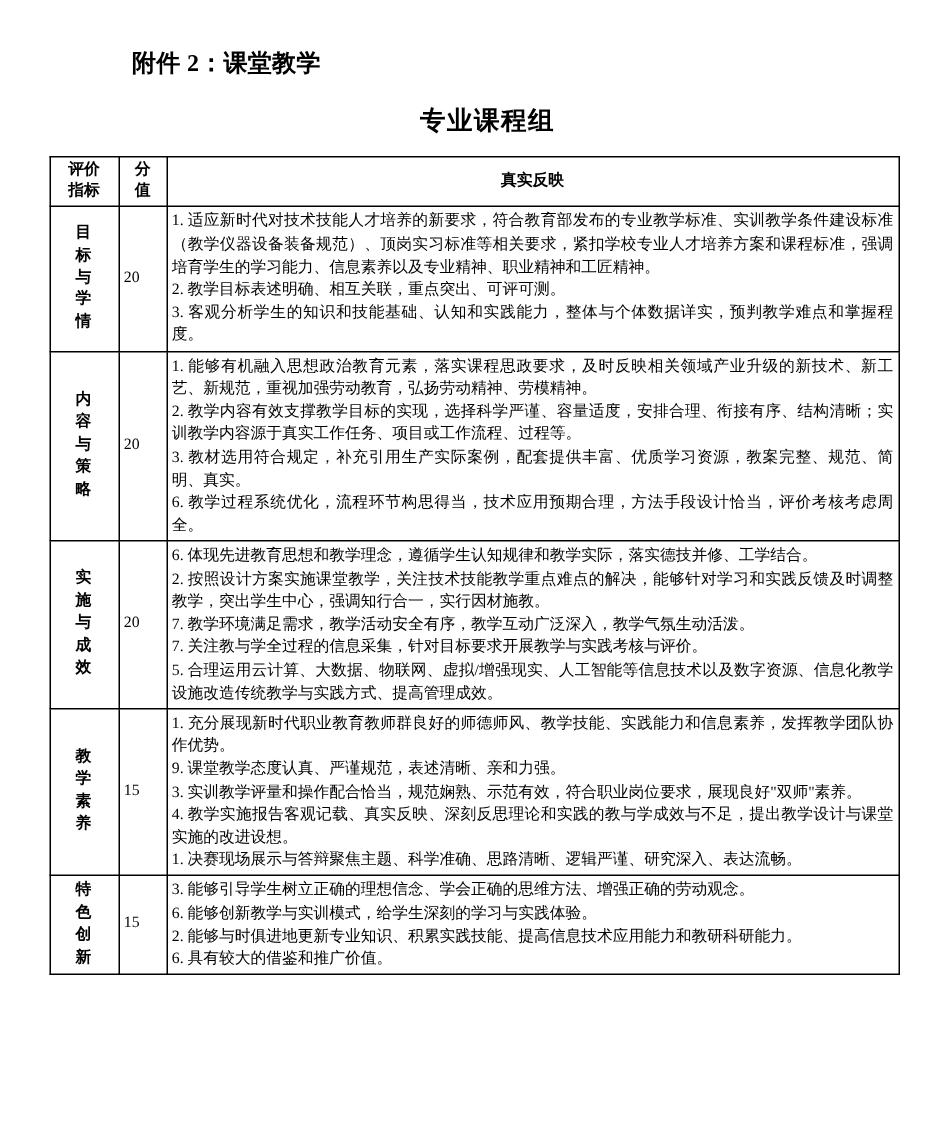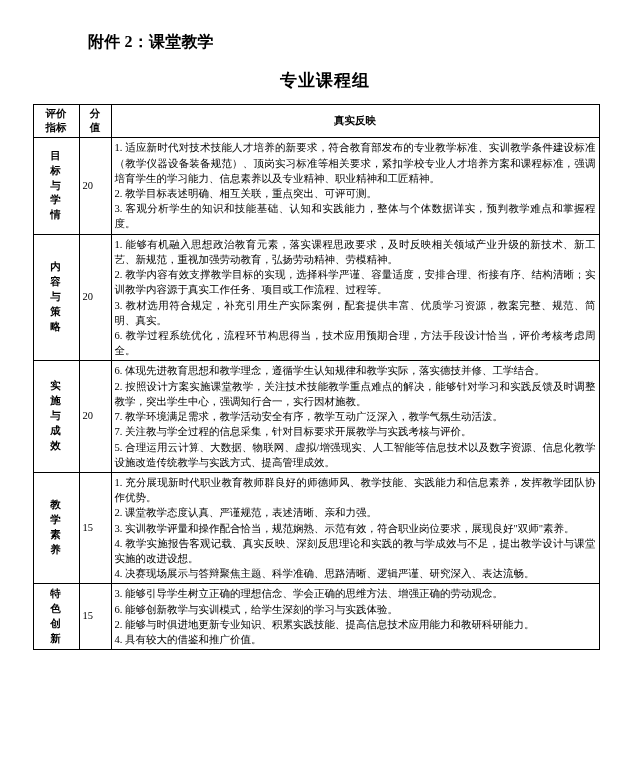--- a/index.html
+++ b/index.html
@@ -178,39 +178,39 @@
       <tr>
         <td class="idx">
           <span class="stack">教</span>
           <span class="stack">学</span>
           <span class="stack">素</span>
           <span class="stack">养</span>
         </td>
         <td class="score">15</td>
         <td class="detail">
           <p>1. 充分展现新时代职业教育教师群良好的师德师风、教学技能、实践能力和信息素养，发挥教学团队协作优势。</p>
-          <p>2. 课堂教学态度认真、严谨规范，表述清晰、亲和力强。</p>
+          <p>9. 课堂教学态度认真、严谨规范，表述清晰、亲和力强。</p>
           <p>3. 实训教学评量和操作配合恰当，规范娴熟、示范有效，符合职业岗位要求，展现良好"双师"素养。</p>
           <p>4. 教学实施报告客观记载、真实反映、深刻反思理论和实践的教与学成效与不足，提出教学设计与课堂实施的改进设想。</p>
-          <p>4. 决赛现场展示与答辩聚焦主题、科学准确、思路清晰、逻辑严谨、研究深入、表达流畅。</p>
+          <p>1. 决赛现场展示与答辩聚焦主题、科学准确、思路清晰、逻辑严谨、研究深入、表达流畅。</p>
         </td>
       </tr>
 
       <tr>
         <td class="idx">
           <span class="stack">特</span>
           <span class="stack">色</span>
           <span class="stack">创</span>
           <span class="stack">新</span>
         </td>
         <td class="score">15</td>
         <td class="detail">
           <p>3. 能够引导学生树立正确的理想信念、学会正确的思维方法、增强正确的劳动观念。</p>
           <p>6. 能够创新教学与实训模式，给学生深刻的学习与实践体验。</p>
           <p>2. 能够与时俱进地更新专业知识、积累实践技能、提高信息技术应用能力和教研科研能力。</p>
-          <p>4. 具有较大的借鉴和推广价值。</p>
+          <p>6. 具有较大的借鉴和推广价值。</p>
         </td>
       </tr>
 
     </tbody>
   </table>
 
 </div>
 
 </body></html>

